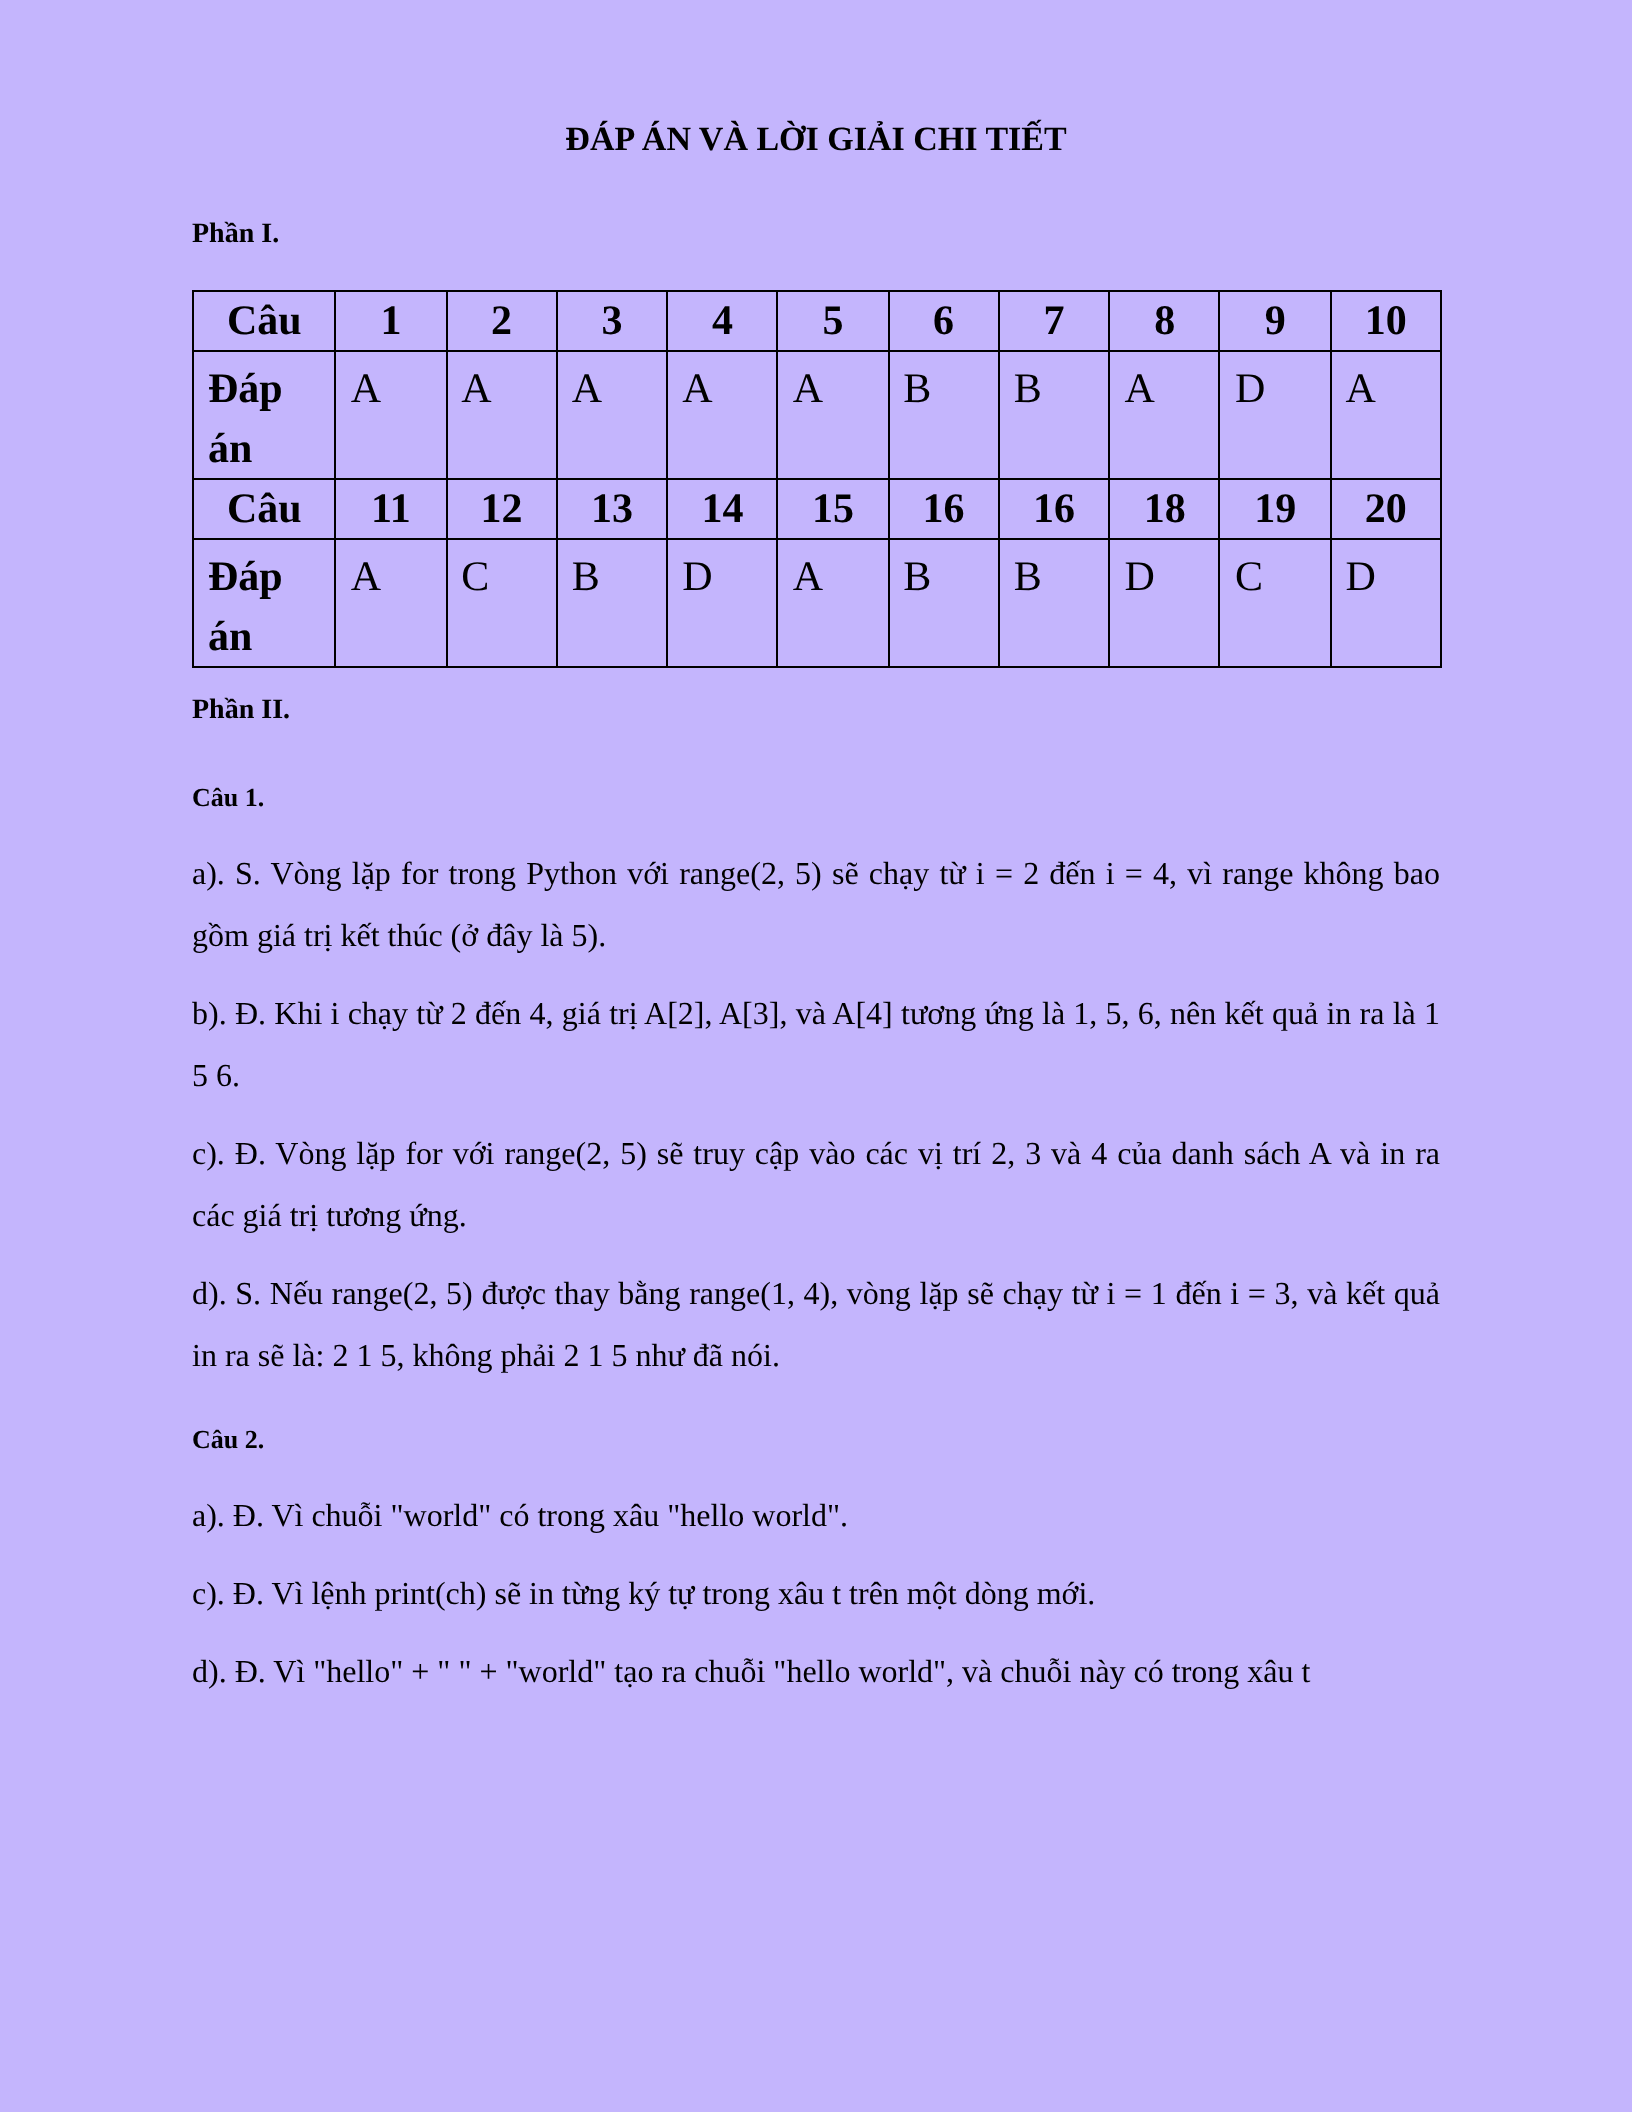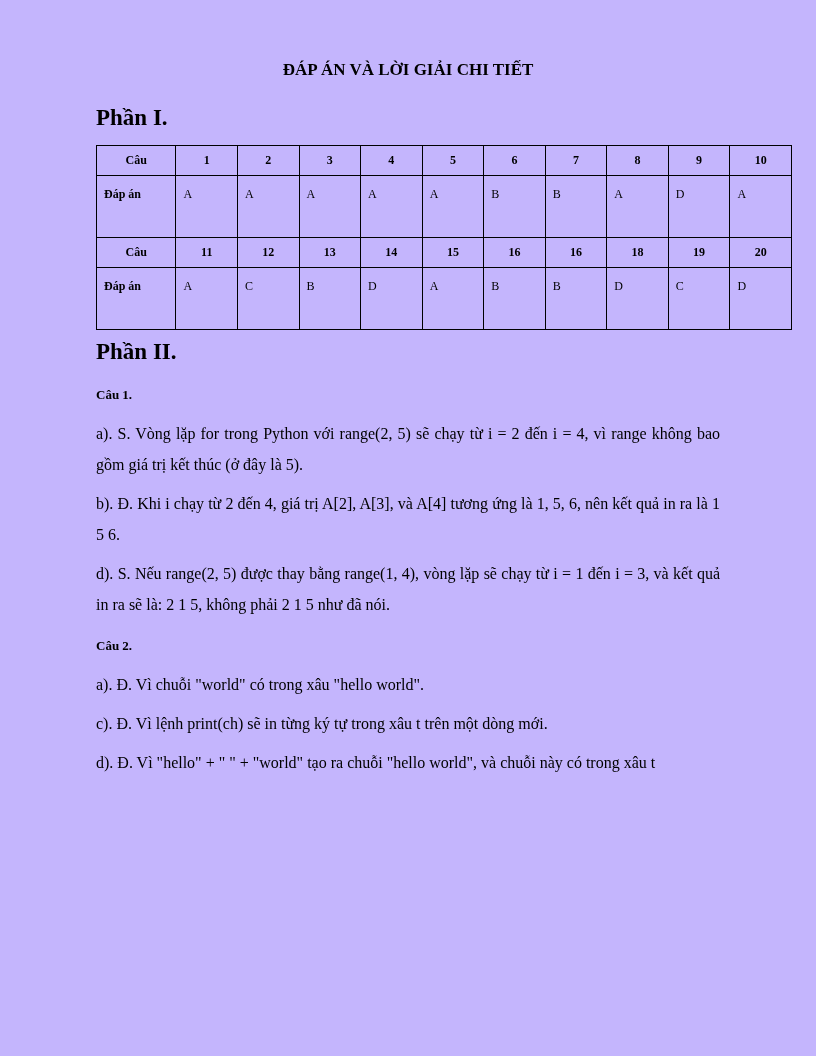--- a/index.html
+++ b/index.html
@@ -15,31 +15,31 @@
     overflow: hidden;
   }
   .doc-title {
     font-size: 17px;
     font-weight: bold;
     text-align: center;
     line-height: 24px;
     margin: 0 0 20px 0;
   }
   .part-heading {
-    font-size: 23px;
+    font-size: 14px;
     font-weight: bold;
     line-height: 31px;
     margin: 0 0 12px 0;
   }
   .part-heading.after-table { margin-top: 6px; }
   table.answer-table {
     border-collapse: collapse;
     table-layout: fixed;
-    width: 696px;
-    font-size: 12px;
+    width: 625px;
+    font-size: 21px;
     margin: 0 0 6px 0;
   }
   table.answer-table td {
     border: 1px solid #000000;
     overflow: hidden;
   }
   table.answer-table col.label-col { width: 71px; }
   table.answer-table col.num-col { width: 55px; }
   tr.hdr-row td {
     height: 27px;
@@ -151,20 +151,21 @@
       </tr>
     </tbody>
   </table>
 
   <div class="part-heading after-table">Phần II.</div>
 
   <div>
     <div class="question-heading">Câu 1.</div>
     <p class="body-text">a). S. Vòng lặp for trong Python với range(2, 5) sẽ chạy từ i = 2 đến i = 4, vì range không bao gồm giá trị kết thúc (ở đây là 5).</p>
     <p class="body-text">b). Đ. Khi i chạy từ 2 đến 4, giá trị A[2], A[3], và A[4] tương ứng là 1, 5, 6, nên kết quả in ra là 1 5 6.</p>
+    <p class="body-text">c). Đ. Vòng lặp for với range(2, 5) sẽ truy cập vào các vị trí 2, 3 và 4 của danh sách A và in ra các giá trị tương ứng.</p>
     <p class="body-text">d). S. Nếu range(2, 5) được thay bằng range(1, 4), vòng lặp sẽ chạy từ i = 1 đến i = 3, và kết quả in ra sẽ là: 2 1 5, không phải 2 1 5 như đã nói.</p>
   </div>
 
   <div>
     <div class="question-heading">Câu 2.</div>
     <p class="body-text">a). Đ. Vì chuỗi "world" có trong xâu "hello world".</p>
     <p class="body-text">c). Đ. Vì lệnh print(ch) sẽ in từng ký tự trong xâu t trên một dòng mới.</p>
     <p class="body-text">d). Đ. Vì "hello" + " " + "world" tạo ra chuỗi "hello world", và chuỗi này có trong xâu t</p>
   </div>
 

